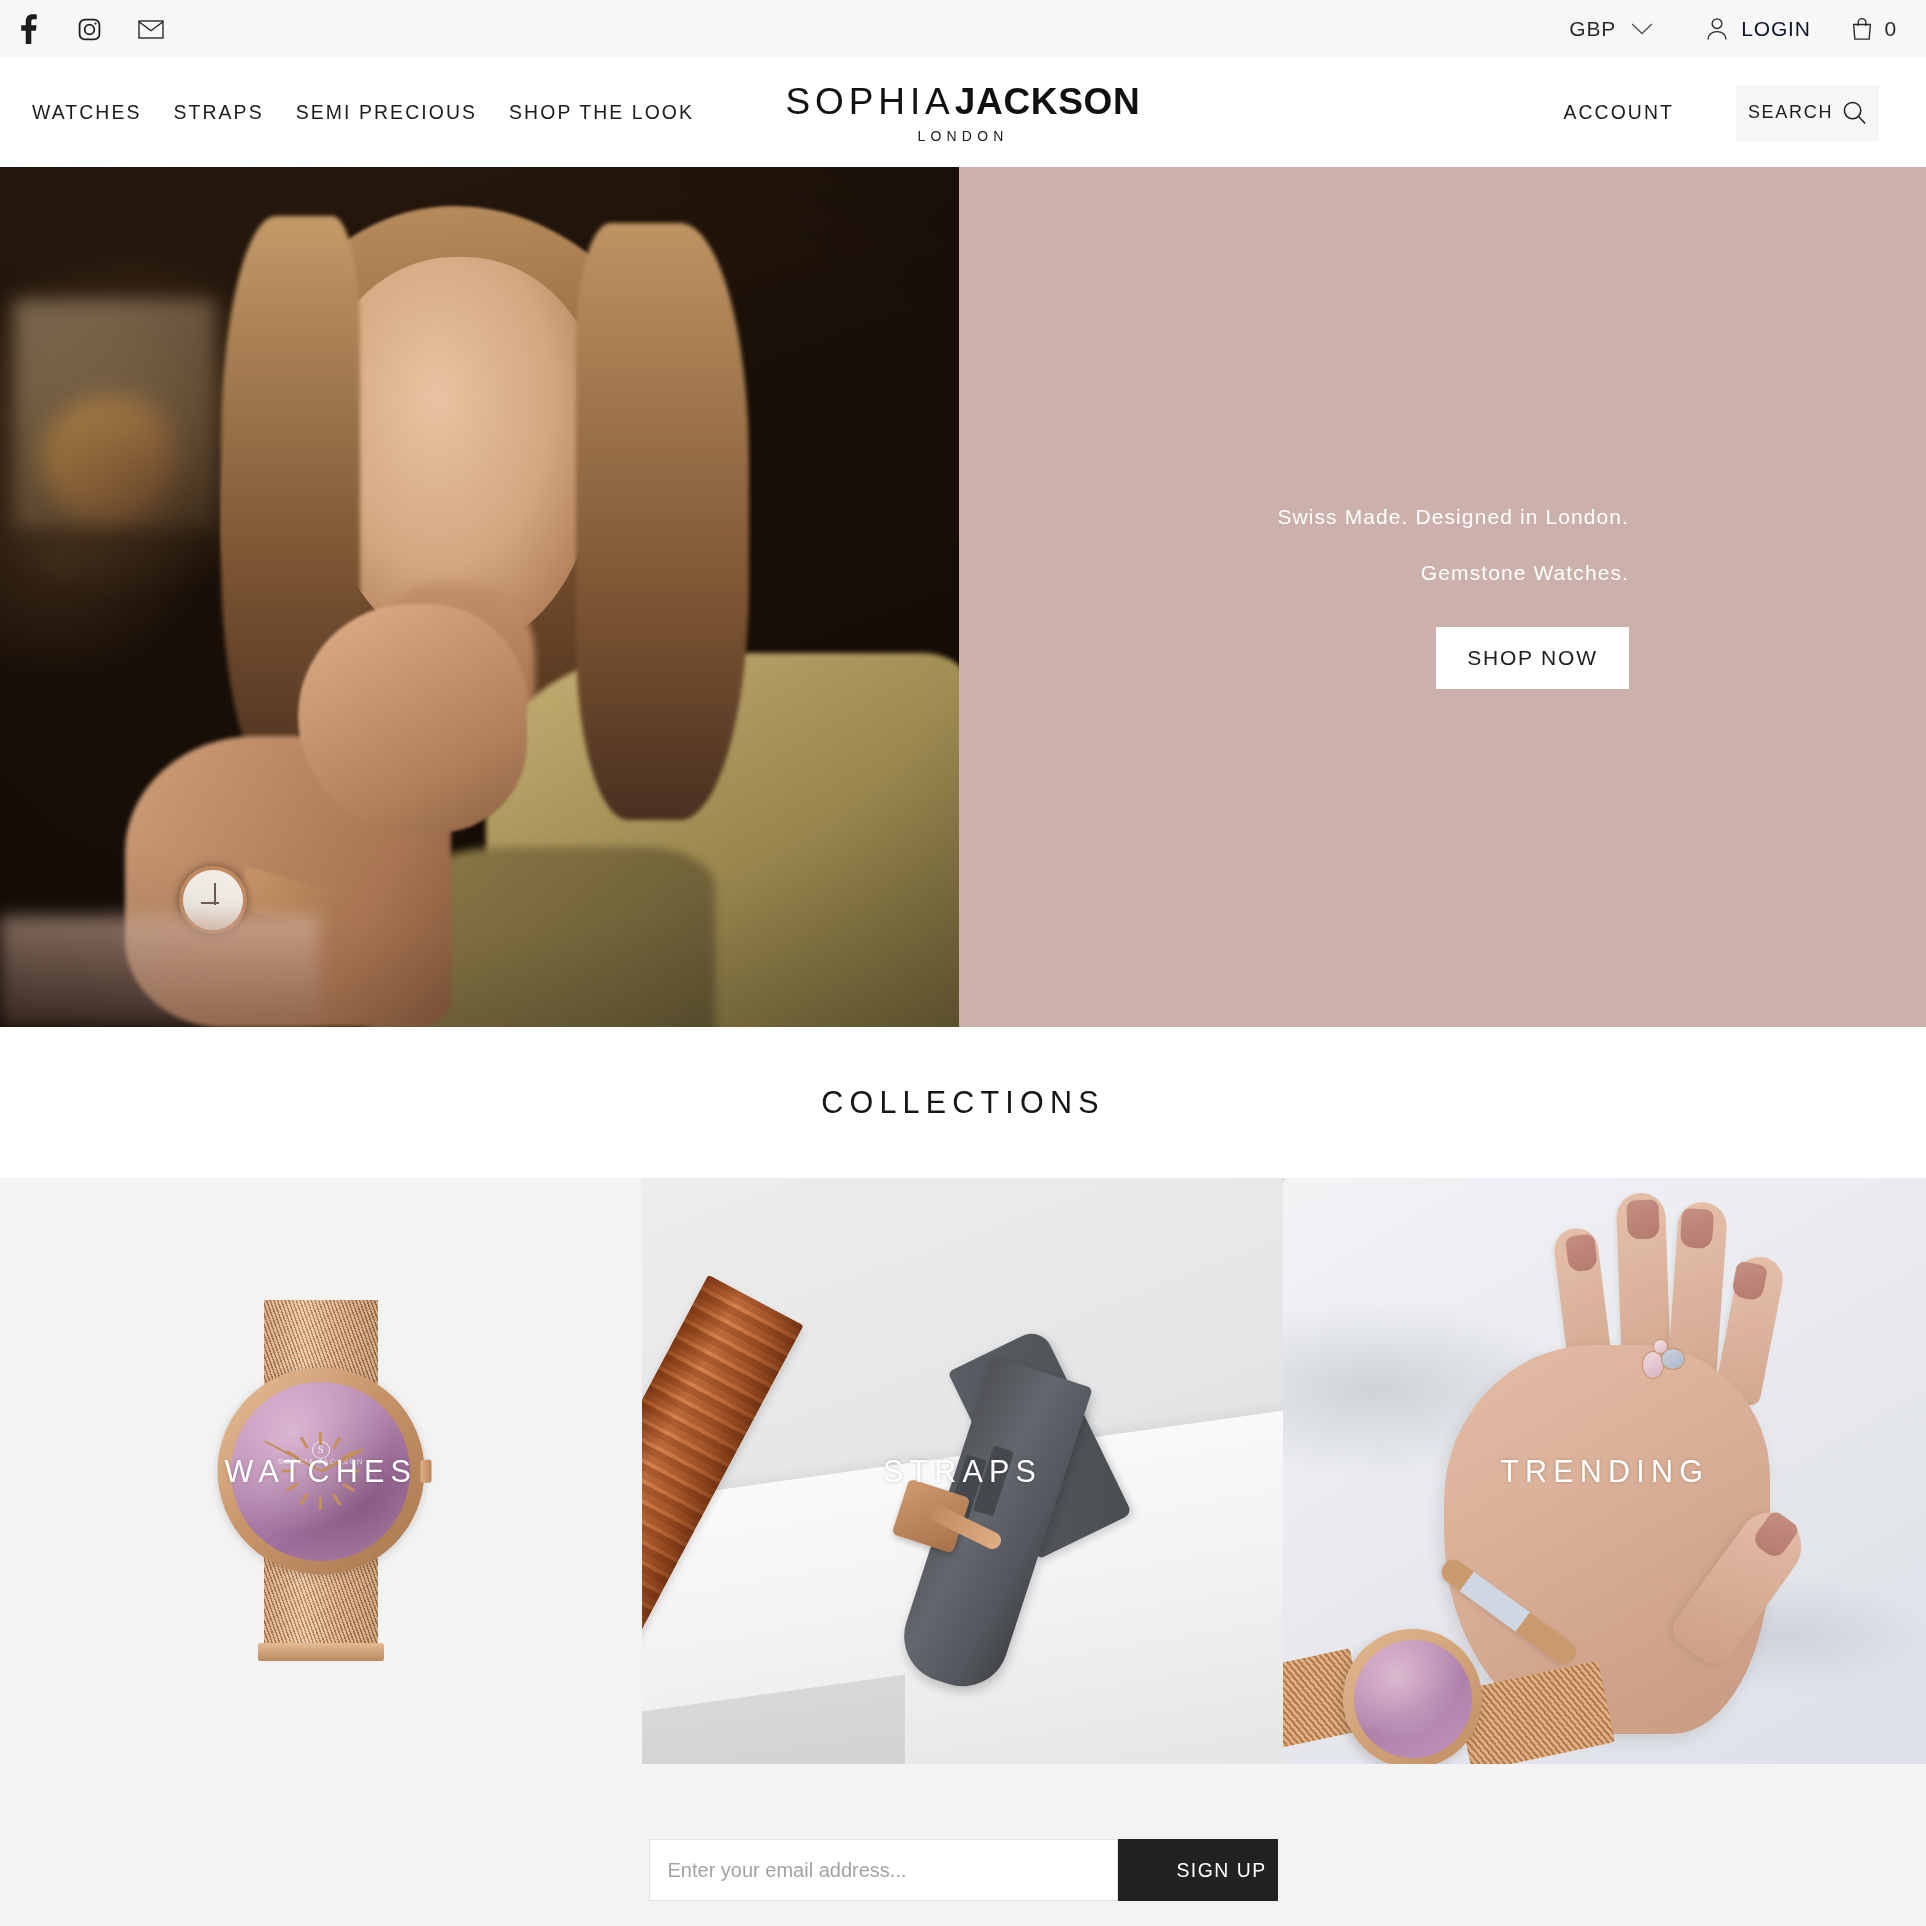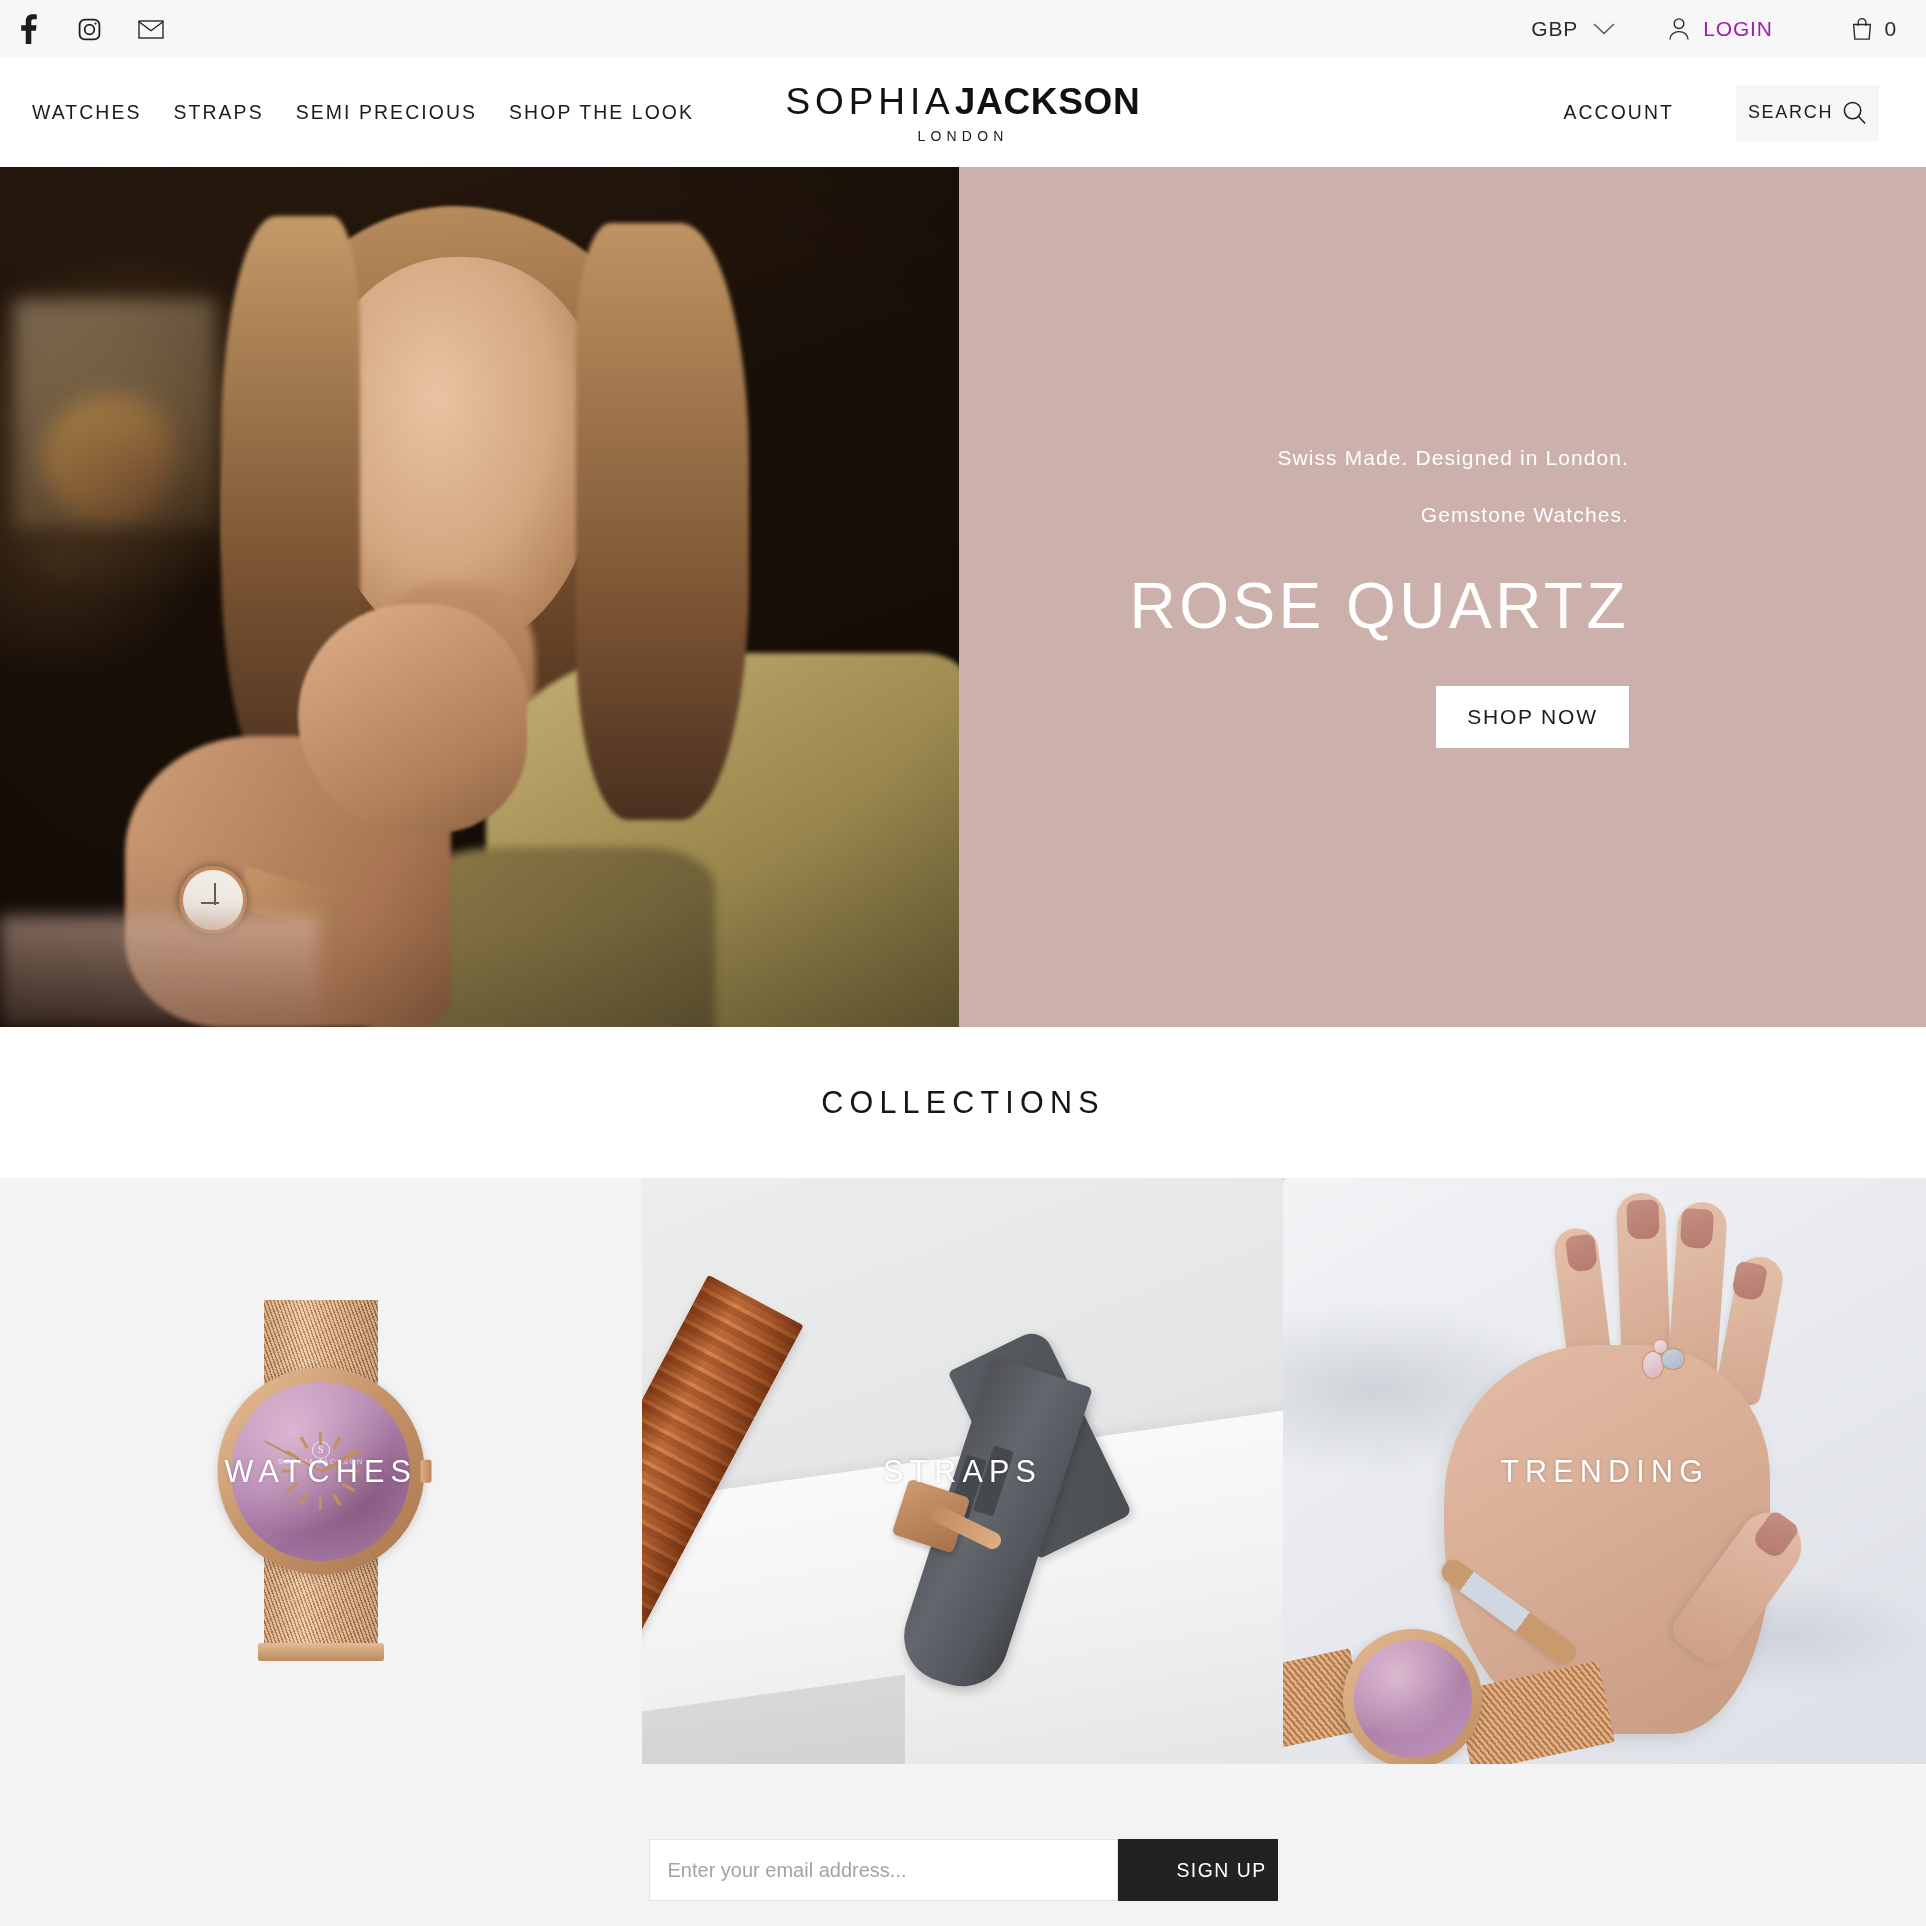--- a/index.html
+++ b/index.html
@@ -29,22 +29,22 @@
   .social-icon svg { display: block; }
   .topbar-right { display: flex; align-items: center; gap: 0; }
   .currency-select {
     display: flex; align-items: center; gap: 15.3px;
     font-size: 21px; letter-spacing: 0.8px; color: #2b2b2b;
     margin-right: 53px;
   }
   .chevron { display: block; }
   .login-link {
     display: flex; align-items: flex-end; gap: 13px;
-    font-size: 21px; letter-spacing: 0.8px; color: #a21caf;
-    margin-right: 78px;
+    font-size: 21px; letter-spacing: 0.8px; color: #0f172a;
+    margin-right: 40px;
   }
   .cart-link {
     display: flex; align-items: center; gap: 11.8px;
     font-size: 21px; letter-spacing: 0.8px; color: #2b2b2b;
   }
 
   
   .navbar {
     height: 109px;
     background: #ffffff;
@@ -706,21 +706,20 @@
     <div class="hp-hand"></div>
     <div class="hp-band"></div>
     <div class="hp-watch"></div>
     <div class="hp-table"></div>
     <div class="hp-vig"></div>
   </div>
 
   <div class="hero-panel">
     <div class="hero-tag">Swiss Made. Designed in London.</div>
     <div class="hero-tag second">Gemstone Watches.</div>
-    <div class="hero-title">ROSE QUARTZ</div>
     <button class="hero-cta">SHOP NOW</button>
   </div>
 </div>
 
 <div class="collections-head">
   <h2 class="collections-title">COLLECTIONS</h2>
 </div>
 
 <div class="collections-grid">
 

